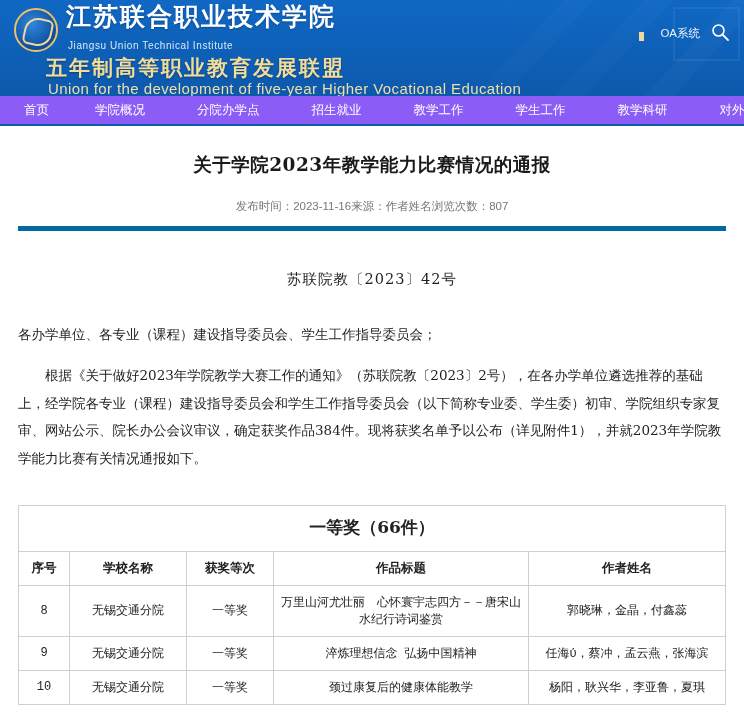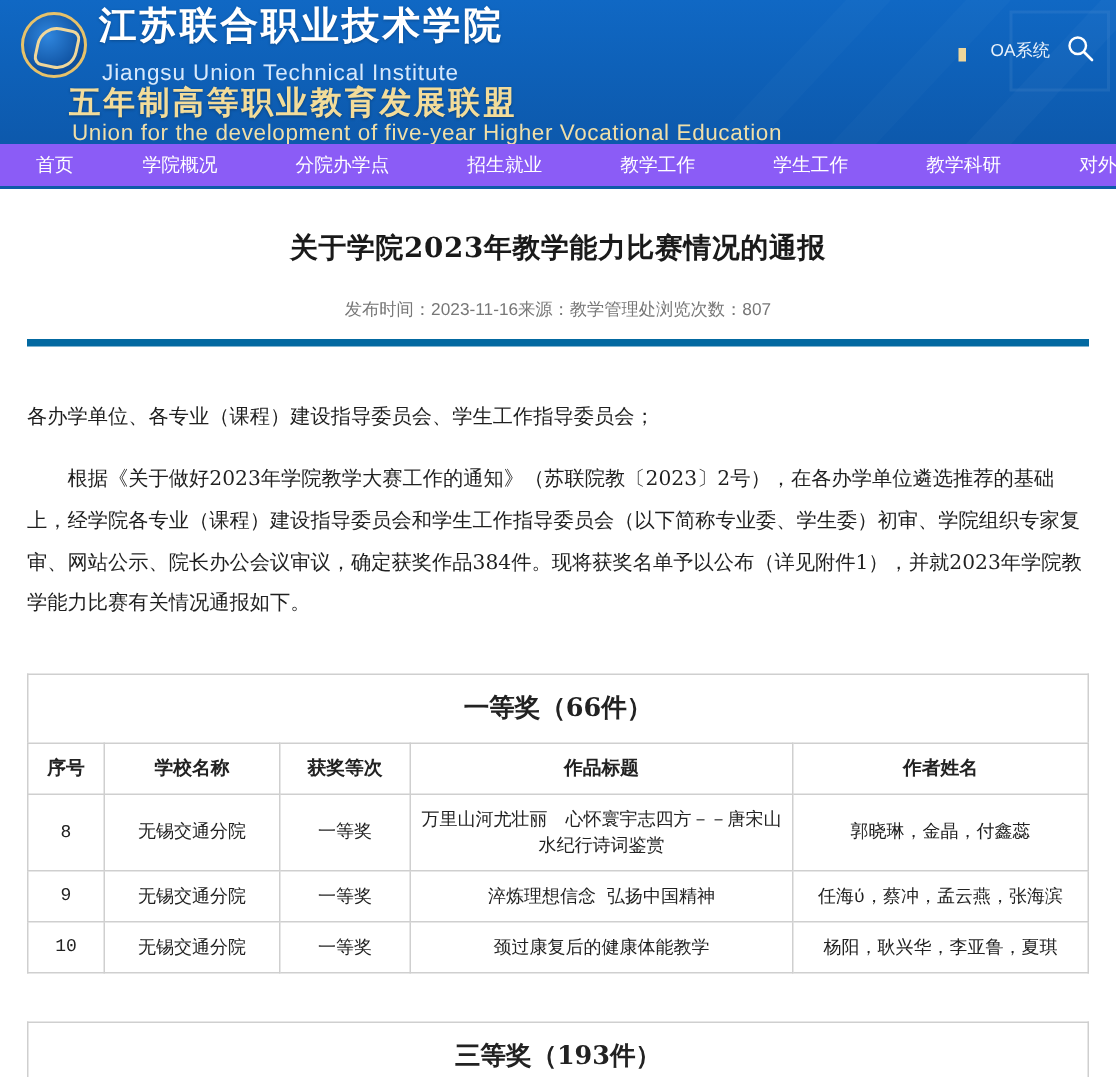--- a/index.html
+++ b/index.html
@@ -63,21 +63,21 @@
     font-size: 25px;
     font-weight: bold;
     color: #ffffff;
     letter-spacing: 2px;
     text-shadow: 0 1px 2px rgba(0,0,0,.25);
   }
   .title-en {
     position: absolute;
     left: 68px;
     top: 40px;
-    font-size: 15px;
+    font-size: 10px;
     color: #d8e9fb;
     letter-spacing: .6px;
   }
   .subtitle-cn {
     position: absolute;
     left: 46px;
     top: 54px;
     font-family: "DejaVu Serif", serif;
     font-size: 21px;
     font-weight: bold;
@@ -255,25 +255,26 @@
   <div class="nav-item">对外合作</div>
 
 </nav>
 
 <div class="article">
 
   <h1 class="article-title">关于学院2023年教学能力比赛情况的通报</h1>
 
   <div class="meta-row">
     <span>发布时间：2023-11-16</span>
-    <span>来源：教学管理处</span>
+    <span>来源：作者姓名</span>
     <span>浏览次数：807</span>
   </div>
 
   <div class="body-text">
+    <div class="doc-number">苏联院教〔2023〕42号</div>
     <p class="p-flush">各办学单位、各专业（课程）建设指导委员会、学生工作指导委员会；</p>
     <p class="p-indent">根据《关于做好2023年学院教学大赛工作的通知》（苏联院教〔2023〕2号），在各办学单位遴选推荐的基础上，经学院各专业（课程）建设指导委员会和学生工作指导委员会（以下简称专业委、学生委）初审、学院组织专家复审、网站公示、院长办公会议审议，确定获奖作品384件。现将获奖名单予以公布（详见附件1），并就2023年学院教学能力比赛有关情况通报如下。</p>
   </div>
 
   <div class="award-block">
     <div class="award-heading">一等奖（66件）</div>
     <table class="award-table">
       <thead>
         <tr>
           <th class="col-seq">序号</th>

